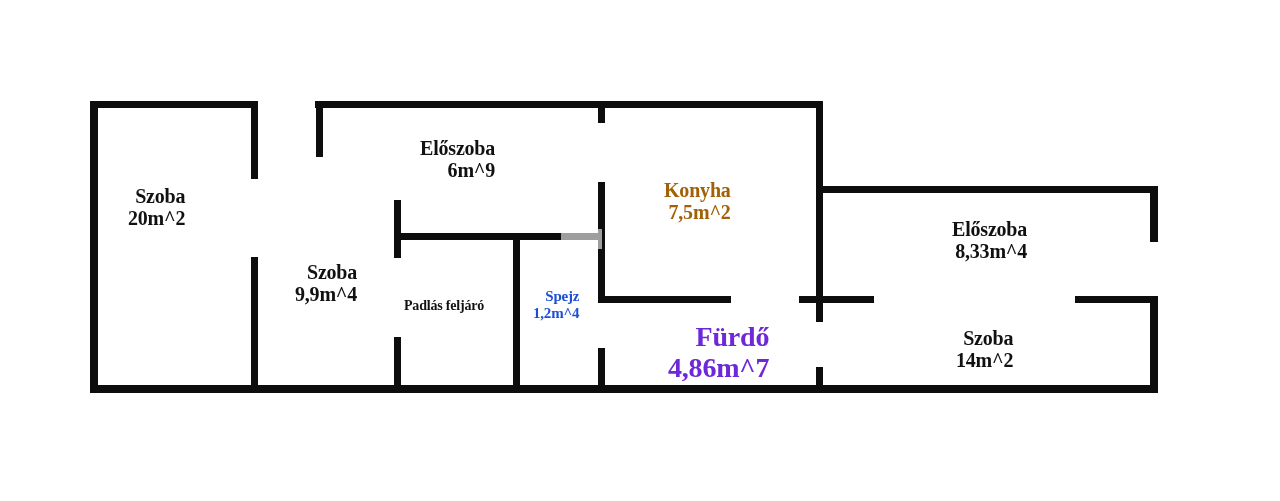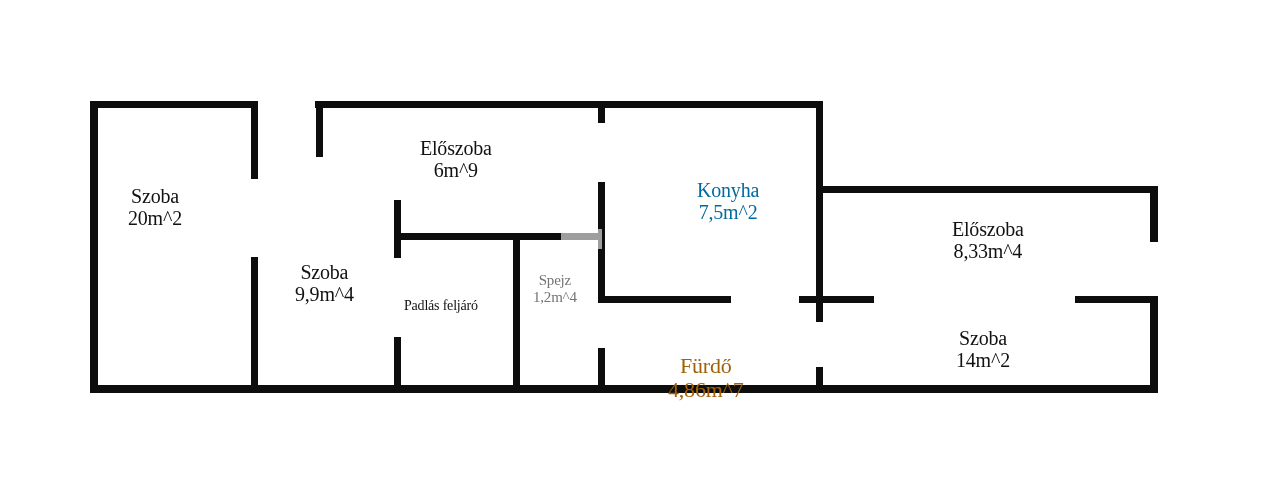--- a/index.html
+++ b/index.html
@@ -15,25 +15,25 @@
     overflow: hidden;
     font-family: "Liberation Serif", "DejaVu Serif", serif;
   }
   .wall {
     position: absolute;
     background: #0d0d0d;
   }
   .room-label {
     position: absolute;
     color: #111111;
-    font-weight: normal;
+    font-weight: bold;
     line-height: 1.1;
     letter-spacing: -0.2px;
     white-space: nowrap;
-    text-align: center;
+    text-align: right;
   }
   .watermark {
     position: absolute;
     background: rgba(255, 255, 255, 0.6);
   }
 </style>
 </head>
 <body>
 
 <div class="canvas">
@@ -63,40 +63,40 @@
     </div>
   <div id="labels">
       <div class="room-label" style="left: 128px; top: 185px; font-size: 20px; color: rgb(17, 17, 17);">
         <div>Szoba</div>
         <div>20m^2</div>
       </div>
       <div class="room-label" style="left: 420px; top: 137px; font-size: 20px; color: rgb(17, 17, 17);">
         <div>Előszoba</div>
         <div>6m^9</div>
       </div>
-      <div class="room-label" style="left: 697px; top: 179px; font-size: 20px; color: #0369a1;">
+      <div class="room-label" style="left: 664px; top: 179px; font-size: 20px; color: #a16207;">
         <div>Konyha</div>
         <div>7,5m^2</div>
       </div>
       <div class="room-label" style="left: 952px; top: 218px; font-size: 20px; color: rgb(17, 17, 17);">
         <div>Előszoba</div>
         <div>8,33m^4</div>
       </div>
       <div class="room-label" style="left: 295px; top: 261px; font-size: 20px; color: rgb(17, 17, 17);">
         <div>Szoba</div>
         <div>9,9m^4</div>
       </div>
       <div class="room-label" style="left: 404px; top: 298px; font-size: 14px; color: rgb(17, 17, 17);">
         <div>Padlás feljáró</div>
       </div>
-      <div class="room-label" style="left: 533px; top: 272px; font-size: 15px; color: #737373;">
+      <div class="room-label" style="left: 533px; top: 288px; font-size: 15px; color: #1d4ed8;">
         <div>Spejz</div>
         <div>1,2m^4</div>
       </div>
-      <div class="room-label" style="left: 668px; top: 322px; font-size: 22px; color: #a16207; margin-top: 32px;">
+      <div class="room-label" style="left: 668px; top: 322px; font-size: 28px; color: #6d28d9;">
         <div>Fürdő</div>
         <div>4,86m^7</div>
       </div>
       <div class="room-label" style="left: 956px; top: 327px; font-size: 20px; color: rgb(17, 17, 17);">
         <div>Szoba</div>
         <div>14m^2</div>
       </div>
     </div>
   <div class="watermark" id="watermark" style="left: 561px; top: 229px; width: 41px; height: 20px;"></div>
 </div>

